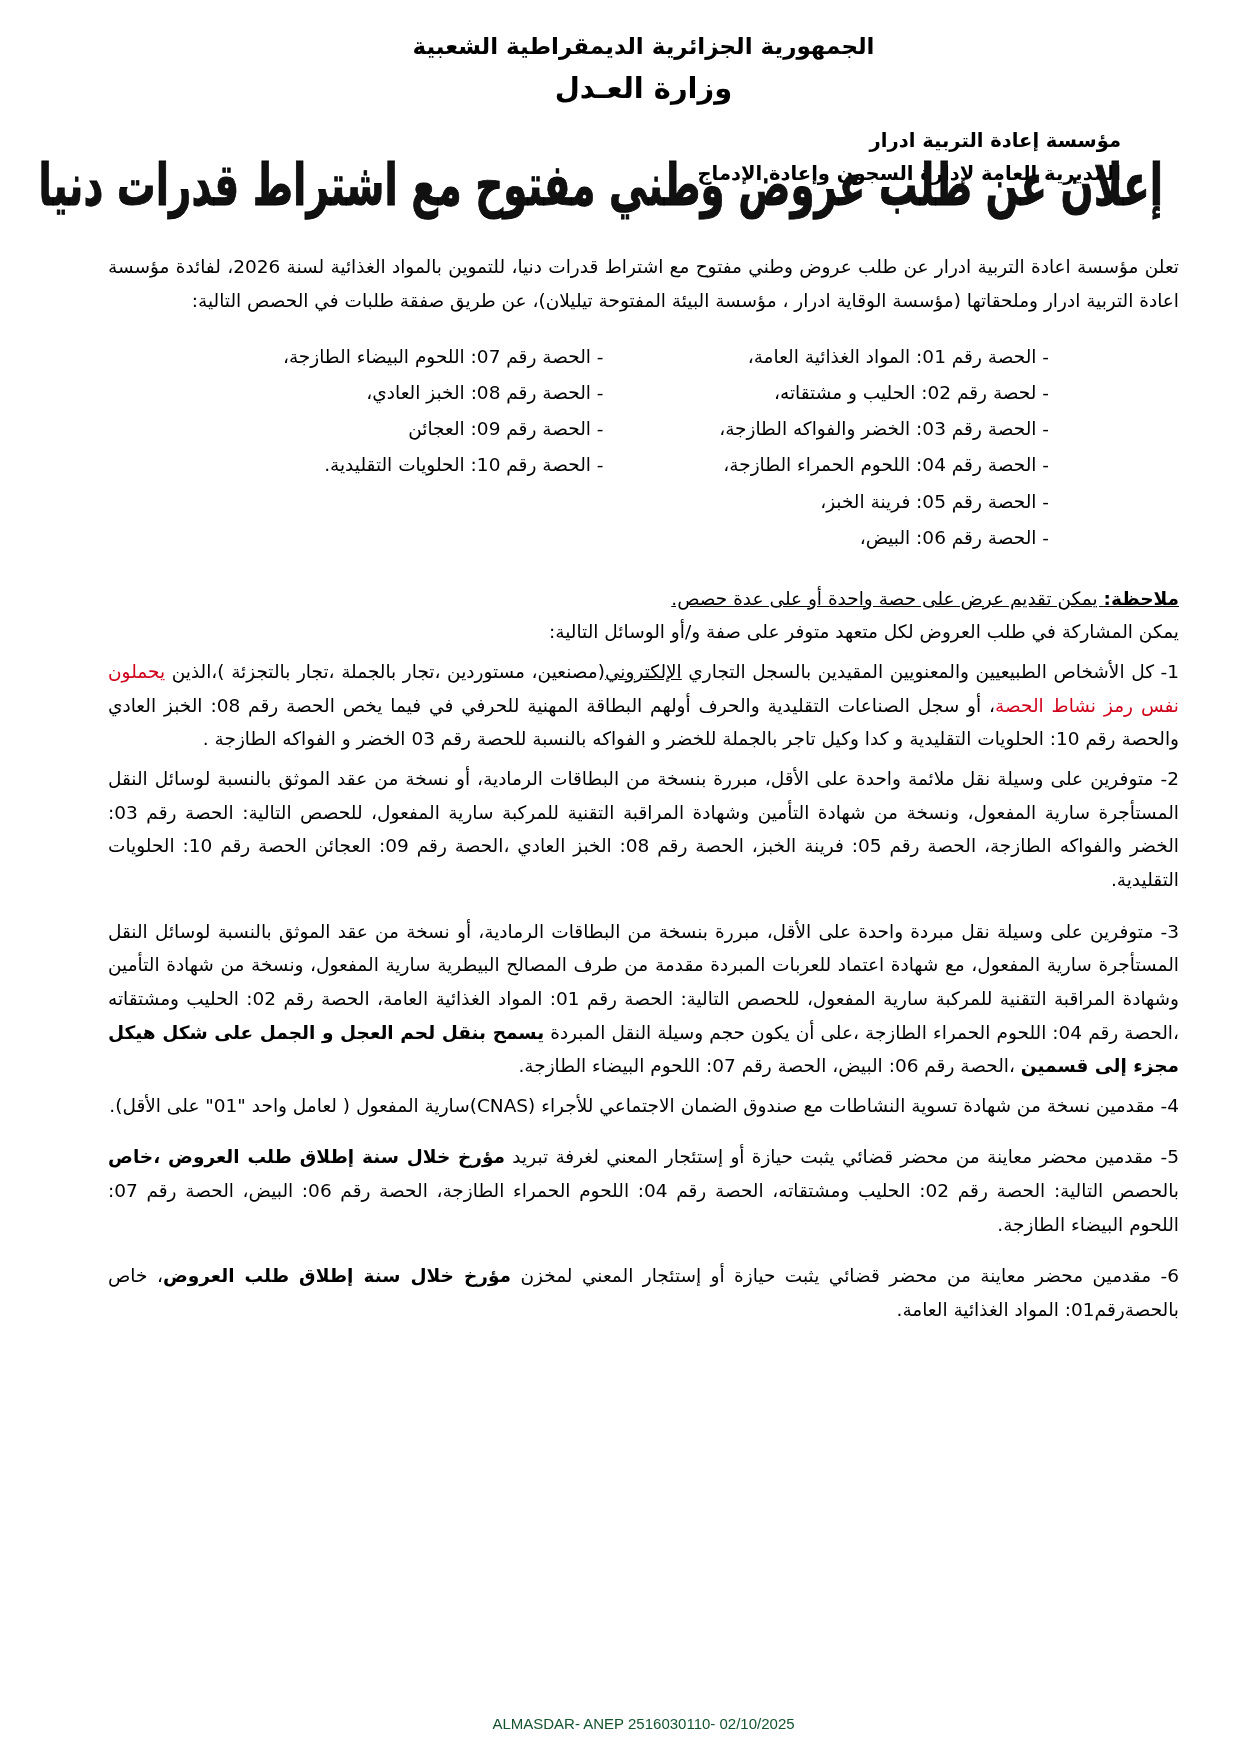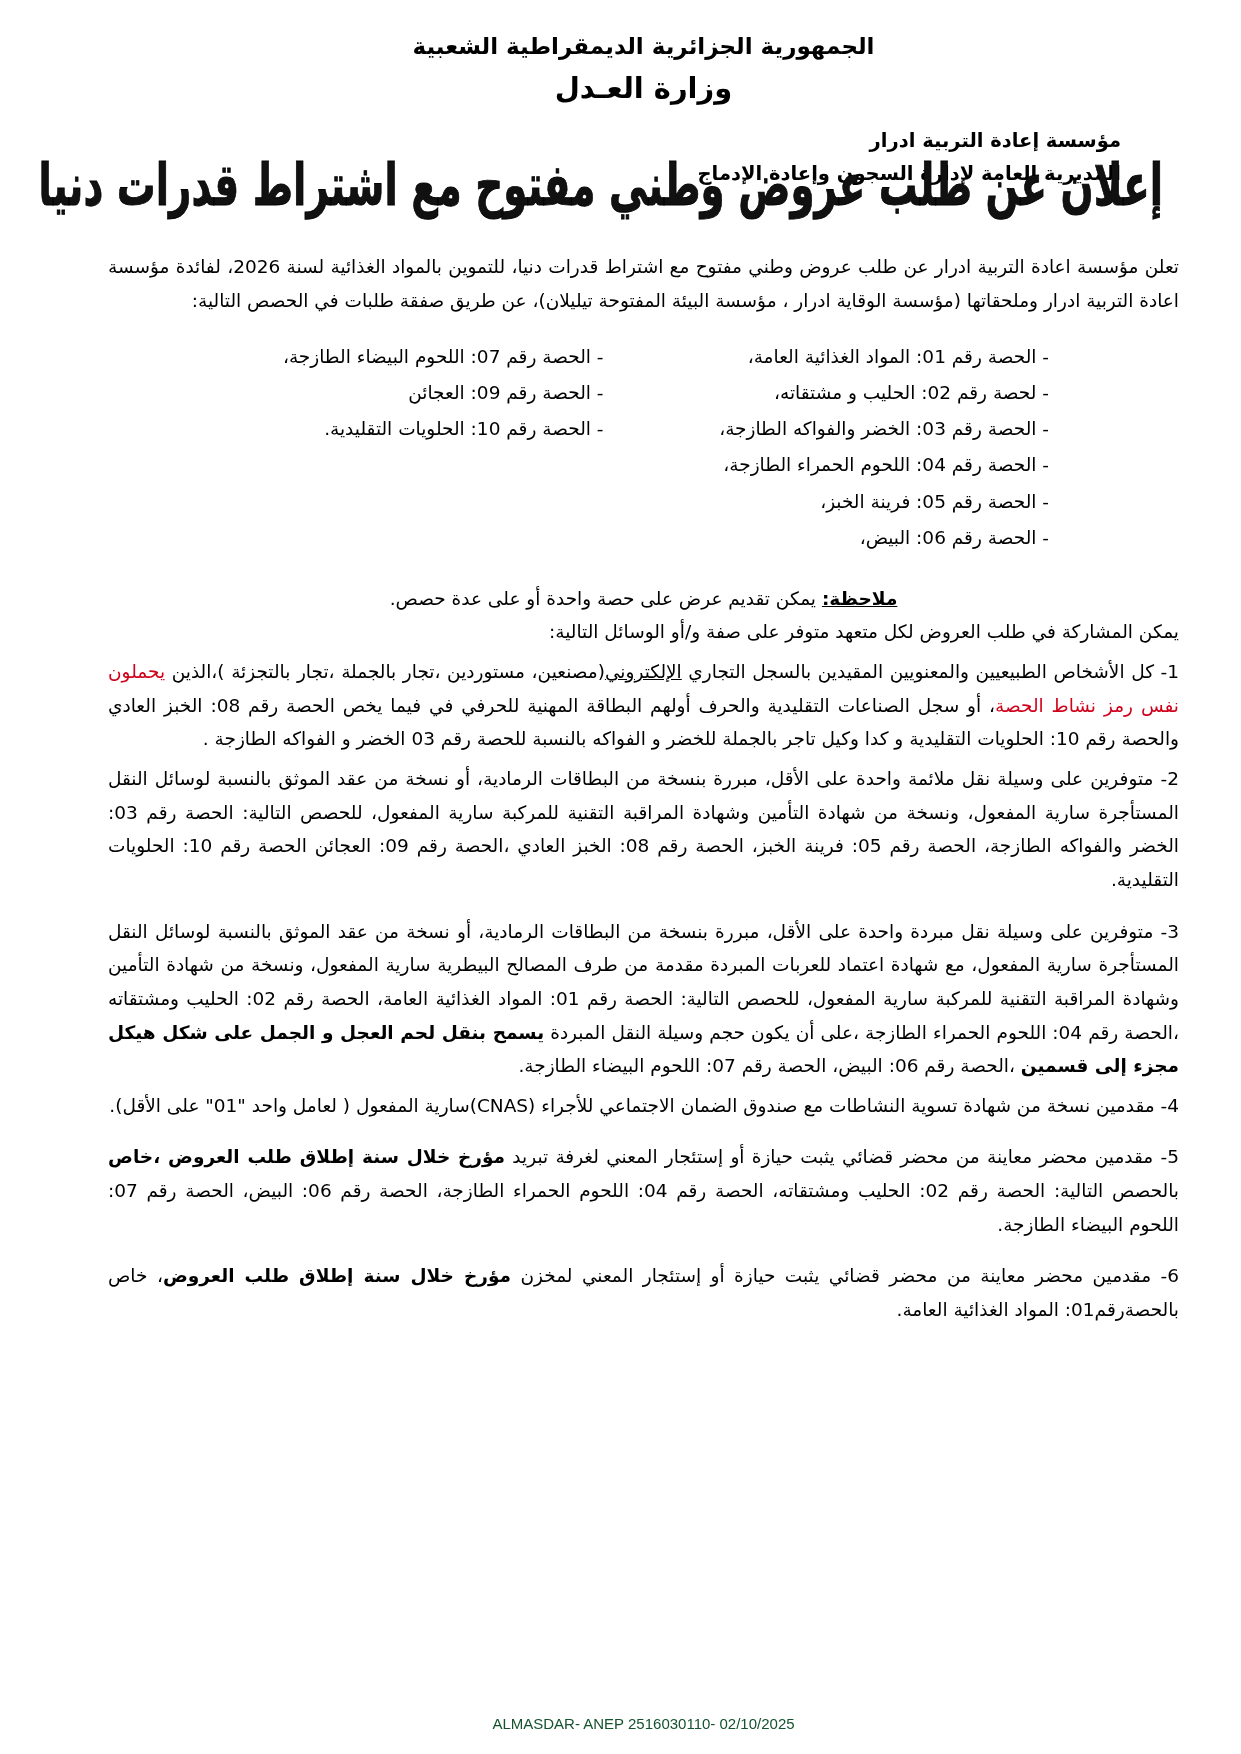--- a/index.html
+++ b/index.html
@@ -106,21 +106,22 @@
     flex: 0 0 50%;
     box-sizing: border-box;
   }
   .lots-col.right { padding-right: 130px; }
   .lots-col.left  { padding-right: 40px; }
   .lot-item { white-space: nowrap; }
 
   
   .note-line {
     margin-top: 10px;
-    text-align: center;
+    text-align: right;
+    text-decoration: underline;
   }
   .note-label {
     font-weight: bold;
     text-decoration: underline;
   }
   .cond {
     margin-top: 6px;
   }
   .cond p { margin: 0; }
   .spaced { margin-top: 18px; }
@@ -166,20 +167,21 @@
       <div class="lots-col right">
         <div class="lot-item">- الحصة رقم 01: المواد الغذائية العامة،</div>
         <div class="lot-item">- لحصة رقم 02: الحليب و مشتقاته،</div>
         <div class="lot-item">- الحصة رقم 03: الخضر والفواكه الطازجة،</div>
         <div class="lot-item">- الحصة رقم 04: اللحوم الحمراء الطازجة،</div>
         <div class="lot-item">- الحصة رقم 05: فرينة الخبز،</div>
         <div class="lot-item">- الحصة رقم 06: البيض،</div>
       </div>
       <div class="lots-col left">
         <div class="lot-item">- الحصة رقم 07: اللحوم البيضاء الطازجة،</div>
+        <div class="lot-item">- الحصة رقم 08: الخبز العادي،</div>
         <div class="lot-item">- الحصة رقم 09: العجائن</div>
         <div class="lot-item">- الحصة رقم  10:  الحلويات التقليدية.</div>
       </div>
     </div>
 
     <div class="note-line">
       <span class="note-label">ملاحظة:</span><span> يمكن تقديم عرض على حصة واحدة أو على عدة حصص.</span>
     </div>
 
     <p class="para">يمكن المشاركة في طلب العروض لكل متعهد متوفر على صفة و/أو الوسائل التالية:</p>

